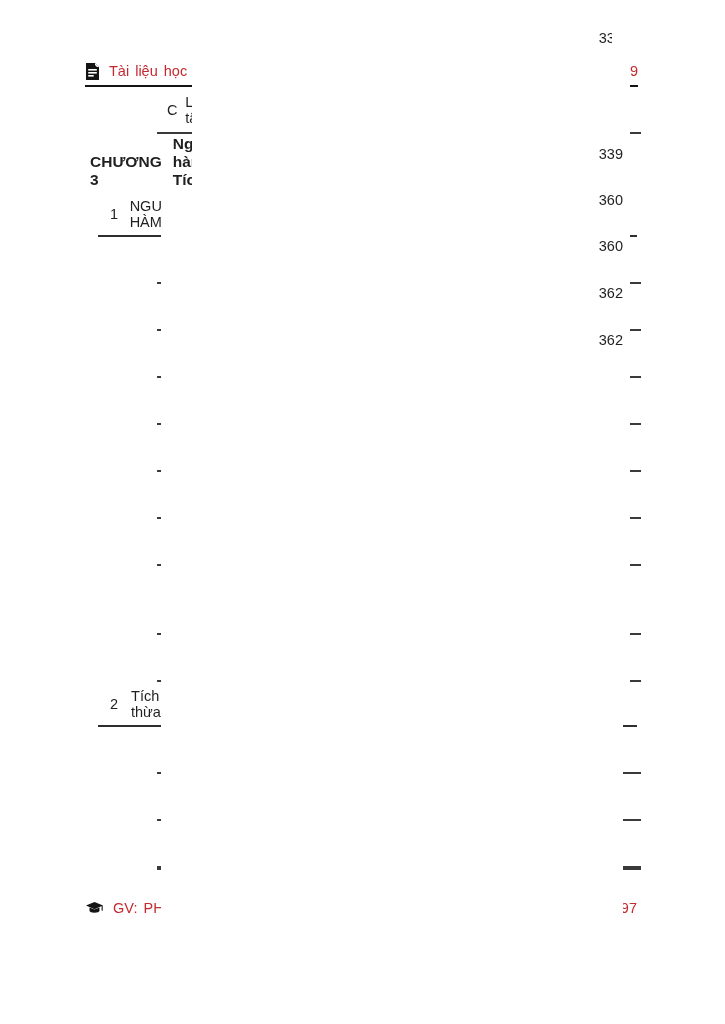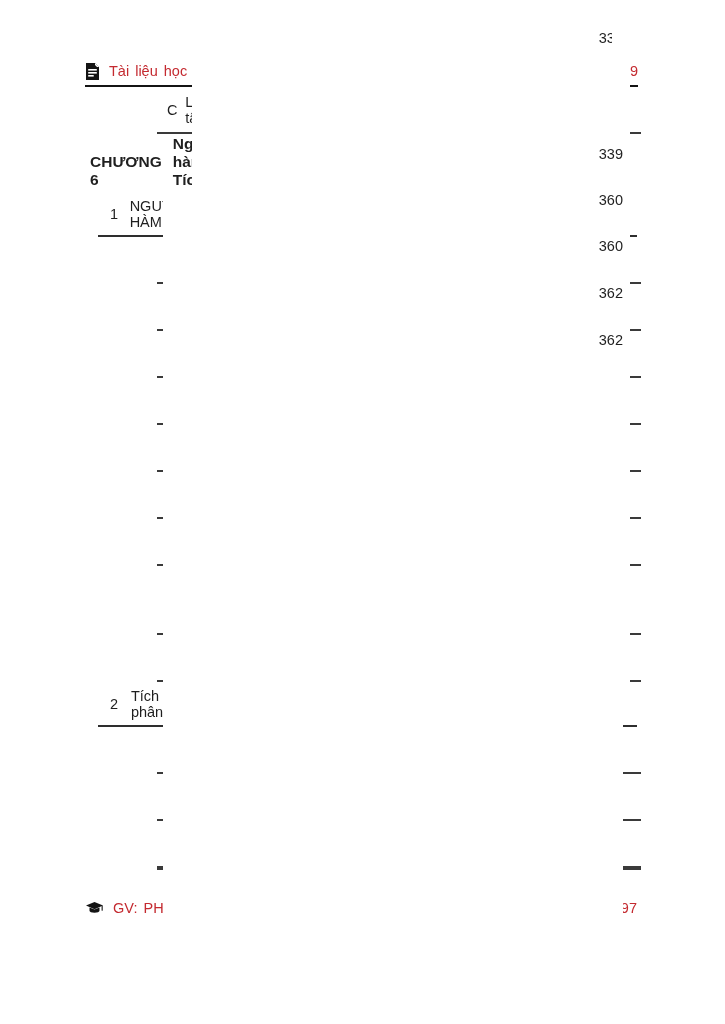--- a/index.html
+++ b/index.html
@@ -119,21 +119,21 @@
 
   <div class="toc" id="toc">
     <div class="row lvl-sub">
       <span class="prefix">C</span>
       <span class="title">Luyện tập</span>
       <span class="page">299</span>
     </div>
     <div class="rule rule-sub"></div>
 
     <div class="row lvl-chapter">
-      <span class="prefix">CHƯƠNG 6</span>
+      <span class="prefix">CHƯƠNG 3</span>
       <span class="title">Nguyên hàm - Tích phân</span>
       <span class="page">327</span>
     </div>
 
     <div class="row lvl-section">
       <span class="prefix">1</span>
       <span class="title">NGUYÊN HÀM</span>
       <span class="page">327</span>
     </div>
     <div class="rule rule-section"></div>
@@ -196,21 +196,21 @@
 
     <div class="row lvl-sub">
       <span class="prefix">C</span>
       <span class="title">Luyện tập</span>
       <span class="page">339</span>
     </div>
     <div class="rule rule-sub"></div>
 
     <div class="row lvl-section">
       <span class="prefix">2</span>
-      <span class="title">Tích phân</span>
+      <span class="title">Tích thừa</span>
       <span class="page">360</span>
     </div>
     <div class="rule rule-section"></div>
 
     <div class="row lvl-sub">
       <span class="prefix">A</span>
       <span class="title">Lí thuyết</span>
       <span class="page">360</span>
     </div>
     <div class="rule rule-sub"></div>

